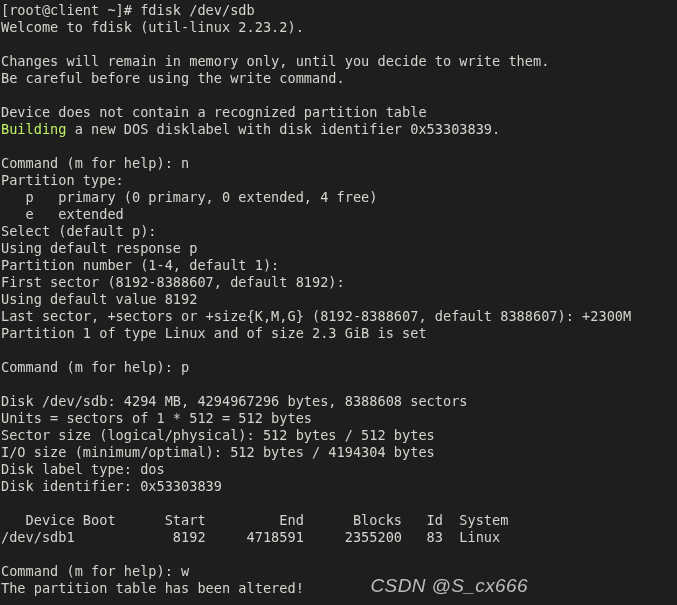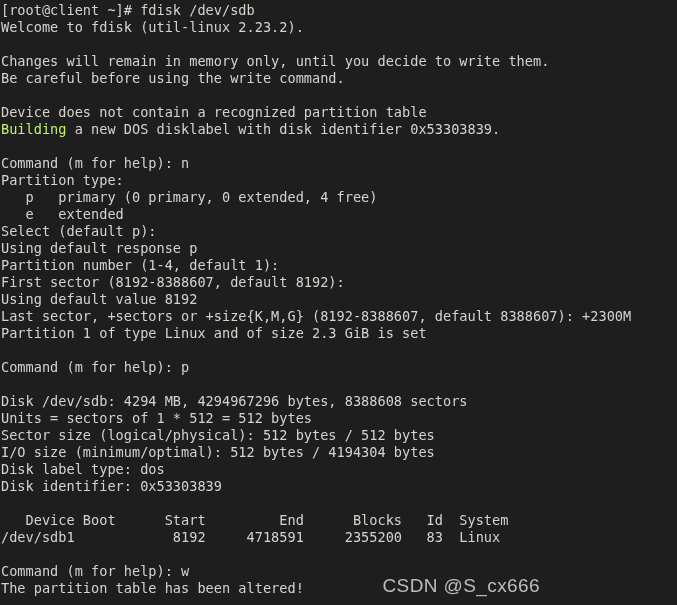--- a/index.html
+++ b/index.html
@@ -42,28 +42,29 @@
     white-space: pre;
     color: #d6d3cd;
   }
   .line.blank {
     height: 17px;
   }
   .c-default { color: #d6d3cd; }
   .c-cyan { color: #bef264; }
   #watermark {
     position: absolute;
-    right: 0;
+    right: 12px;
     bottom: 8px;
     font-family: "Liberation Sans", "DejaVu Sans", sans-serif;
     font-size: 19px;
     color: #c9c9c9;
     letter-spacing: 0.4px;
     opacity: 0.92;
     user-select: none;
+    font-style: italic;
   }
 </style>
 </head>
 <body>
 
 <div id="terminal">
   <div id="screen"><div class="line"><span class="c-default">[root@client ~]# fdisk /dev/sdb</span></div><div class="line"><span class="c-default">Welcome to fdisk (util-linux 2.23.2).</span></div><div class="line blank"><span class="c-default">&nbsp;</span></div><div class="line"><span class="c-default">Changes will remain in memory only, until you decide to write them.</span></div><div class="line"><span class="c-default">Be careful before using the write command.</span></div><div class="line blank"><span class="c-default">&nbsp;</span></div><div class="line"><span class="c-default">Device does not contain a recognized partition table</span></div><div class="line"><span class="c-cyan">Building</span><span class="c-default"> a new DOS disklabel with disk identifier 0x53303839.</span></div><div class="line blank"><span class="c-default">&nbsp;</span></div><div class="line"><span class="c-default">Command (m for help): n</span></div><div class="line"><span class="c-default">Partition type:</span></div><div class="line"><span class="c-default">   p   primary (0 primary, 0 extended, 4 free)</span></div><div class="line"><span class="c-default">   e   extended</span></div><div class="line"><span class="c-default">Select (default p):</span></div><div class="line"><span class="c-default">Using default response p</span></div><div class="line"><span class="c-default">Partition number (1-4, default 1):</span></div><div class="line"><span class="c-default">First sector (8192-8388607, default 8192):</span></div><div class="line"><span class="c-default">Using default value 8192</span></div><div class="line"><span class="c-default">Last sector, +sectors or +size{K,M,G} (8192-8388607, default 8388607): +2300M</span></div><div class="line"><span class="c-default">Partition 1 of type Linux and of size 2.3 GiB is set</span></div><div class="line blank"><span class="c-default">&nbsp;</span></div><div class="line"><span class="c-default">Command (m for help): p</span></div><div class="line blank"><span class="c-default">&nbsp;</span></div><div class="line"><span class="c-default">Disk /dev/sdb: 4294 MB, 4294967296 bytes, 8388608 sectors</span></div><div class="line"><span class="c-default">Units = sectors of 1 * 512 = 512 bytes</span></div><div class="line"><span class="c-default">Sector size (logical/physical): 512 bytes / 512 bytes</span></div><div class="line"><span class="c-default">I/O size (minimum/optimal): 512 bytes / 4194304 bytes</span></div><div class="line"><span class="c-default">Disk label type: dos</span></div><div class="line"><span class="c-default">Disk identifier: 0x53303839</span></div><div class="line blank"><span class="c-default">&nbsp;</span></div><div class="line"><span class="c-default">   Device Boot      Start         End      Blocks   Id  System</span></div><div class="line"><span class="c-default">/dev/sdb1            8192     4718591     2355200   83  Linux</span></div><div class="line blank"><span class="c-default">&nbsp;</span></div><div class="line"><span class="c-default">Command (m for help): w</span></div><div class="line"><span class="c-default">The partition table has been altered!</span></div></div>
   <div id="watermark">CSDN @S_cx666</div>
 </div>
 

